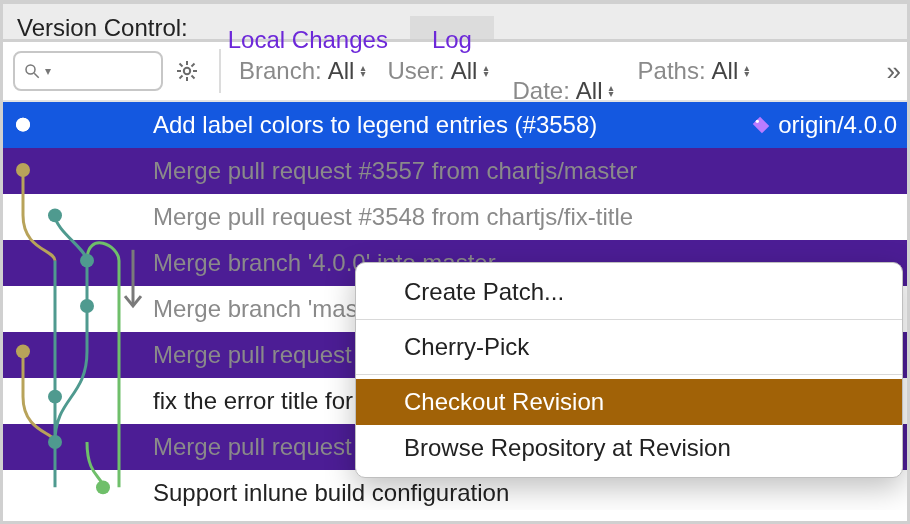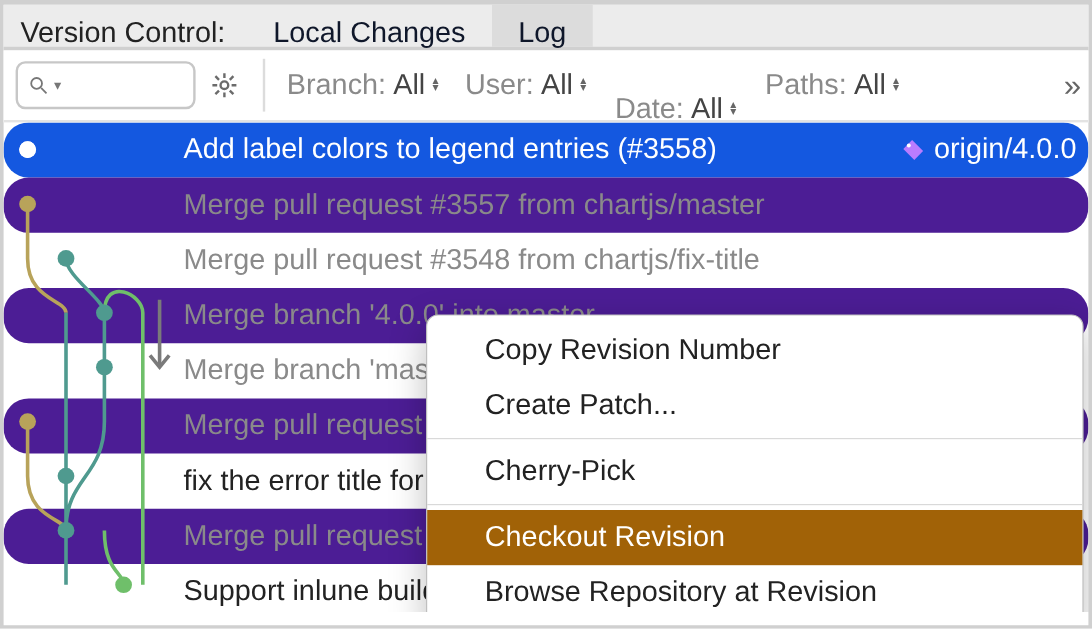--- a/index.html
+++ b/index.html
@@ -8,40 +8,40 @@
     font-family: -apple-system, "Helvetica Neue", Arial, sans-serif;
     font-size: 24px;
     background: #f6f6f6;
     overflow: hidden;
   }
   .frame { border: 3px solid #d0d0d0; border-top: 4px solid #d0d0d0; width: 910px; height: 524px; background:#fff; position:relative; }
 
   
   .tabbar { display:flex; align-items:stretch; height:38px; background:#ececec; border-bottom:3px solid #d0d0d0; }
   .tabbar .title { padding:10px 18px 0 14px; color:#222; }
-  .tab { padding:10px 22px 0 22px; color:#0f172a; cursor:default; }
+  .tab { padding:10px 22px 0 22px; color:#6d28d9; cursor:default;margin-top:12px; }
   .tab.active { background:#dcdcdc; }
 
   
   .filterbar { display:flex; align-items:center; height:60px; background:#fff; border-bottom:2px solid #e3e3e3; padding:0 10px; gap:10px; }
   .searchbox {
     display:flex; align-items:center; width:150px; height:40px;
     border:2px solid #c7c7c7; border-radius:8px; background:#fff;
     padding:0 8px; gap:4px;
   }
   .gear { width:28px; height:28px; display:flex; align-items:center; justify-content:center; }
   .vdiv { width:2px; height:44px; background:#dcdcdc; margin:0 8px; }
   .filter { color:#8a8a8a; display:flex; align-items:center; gap:4px; }
   .filter .val { color:#444; margin-left:2px; }
   .spin { display:inline-flex; flex-direction:column; line-height:6px; font-size:10px; color:#666; margin-left:2px;}
   .chevmore { margin-left:auto; color:#666; font-size:26px; letter-spacing:-4px; }
 
   
   .log { position:relative; height:calc(524px - 50px - 60px - 6px); width:100%; overflow:hidden; }
-  .row { position:relative; height:46px; display:flex; align-items:center; padding-left:150px; color:#8a8a8a;border-radius:21px; }
+  .row { position:relative; height:46px; display:flex; align-items:center; padding-left:150px; color:#8a8a8a; }
   .row.alt  { background:#4c1d95; }
   .row.sel  { background:#1458e0; color:#fff; }
   .row.sel .msg { color:#fff; }
   .row .msg { white-space:nowrap; }
   .row .tagwrap { position:absolute; right:10px; display:flex; align-items:center; gap:6px; color:#fff; }
   .row .tagwrap svg { display:block; }
   .row.black .msg { color:#222; }
 
   
   .graph { position:absolute; left:0; top:0; width:160px; height:100%; pointer-events:none; }
@@ -176,21 +176,20 @@
         <circle cx="84" cy="161" r="7" fill="#4f9a8f"></circle>
         <circle cx="84" cy="207" r="7" fill="#4f9a8f"></circle>
         <circle cx="20" cy="253" r="7" fill="#b8a35a"></circle>
         <circle cx="52" cy="299" r="7" fill="#4f9a8f"></circle>
         <circle cx="52" cy="345" r="7" fill="#4f9a8f"></circle>
         <circle cx="100" cy="391" r="7" fill="#6fbf6a"></circle>
       </g>
     </svg>
 
     <div class="ctxmenu">
-      <div class="ctxitem">Copy Revision Number</div>
       <div class="ctxitem">Create Patch...</div>
       <div class="ctxsep"></div>
       <div class="ctxitem">Cherry-Pick</div>
       <div class="ctxsep"></div>
       <div class="ctxitem sel">Checkout Revision</div>
       <div class="ctxitem">Browse Repository at Revision</div>
 
     </div>
 
   </div>

